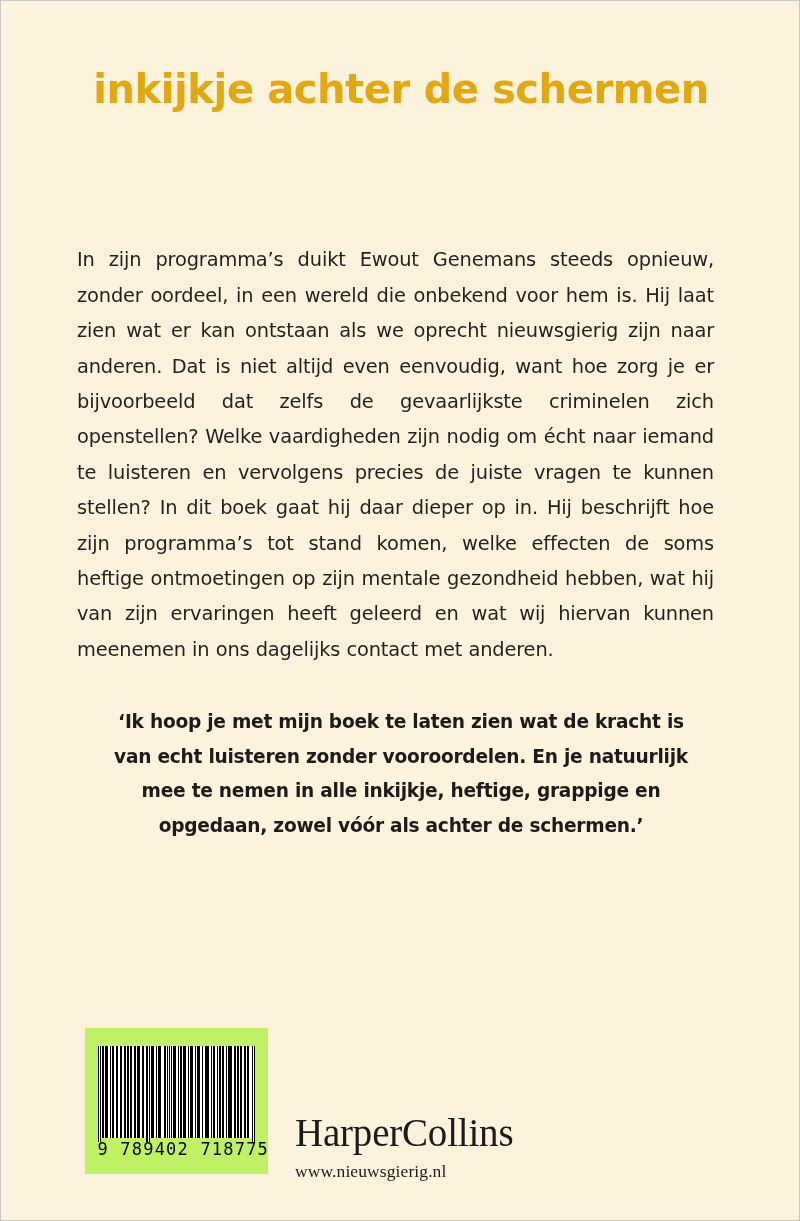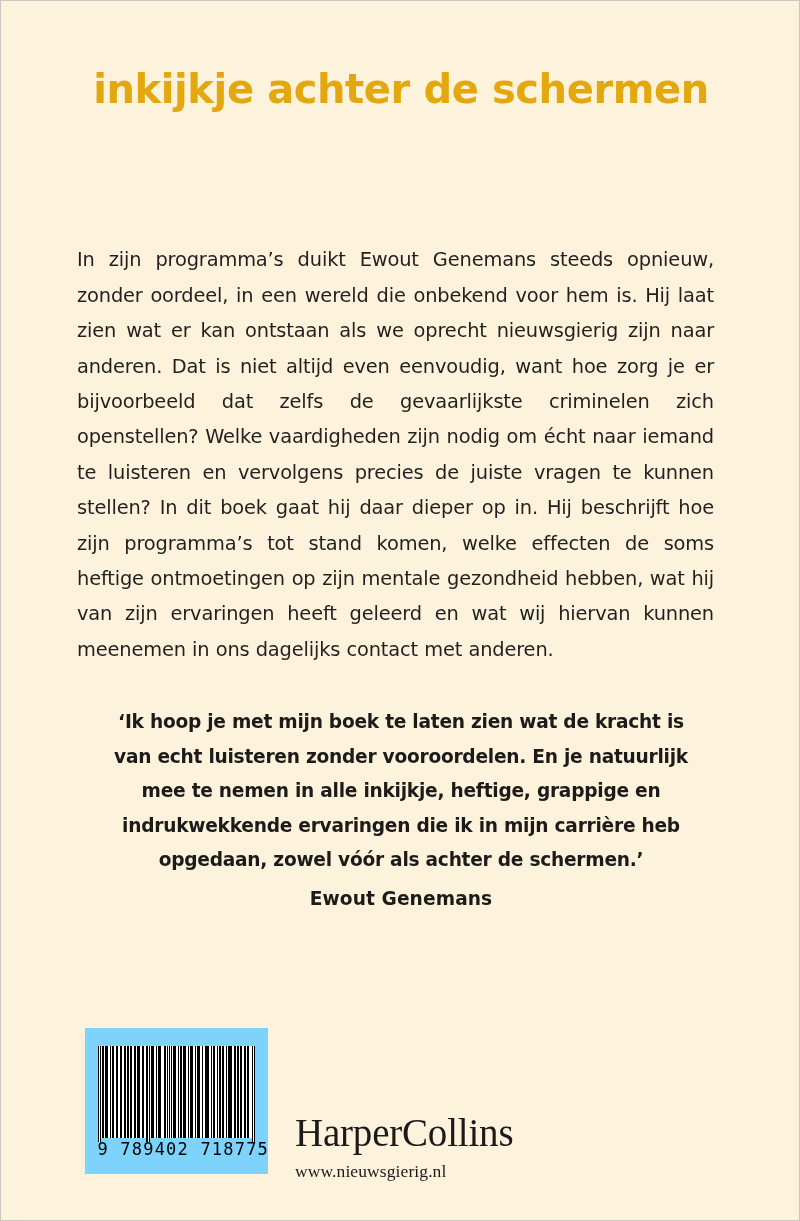--- a/index.html
+++ b/index.html
@@ -84,21 +84,21 @@
     letter-spacing: 0.1px;
   }
 
   
   .barcode-box {
     position: absolute;
     left: 84px;
     top: 1027px;
     width: 183px;
     height: 146px;
-    background: #7dd3fc;
+    background: #bef264;
     display: flex;
     flex-direction: column;
     align-items: center;
     justify-content: flex-start;
     box-sizing: border-box;
     padding-top: 18px;
   }
   .barcode-bars {
     width: 158px;
     height: 92px;
@@ -153,24 +153,22 @@
     <span class="hl-line">inkijkje achter de schermen</span>
   </div>
 
   <p class="blurb">In zijn programma’s duikt Ewout Genemans steeds opnieuw, zonder oordeel, in een wereld die onbekend voor hem is. Hij laat zien wat er kan ontstaan als we oprecht nieuwsgierig zijn naar anderen. Dat is niet altijd even eenvoudig, want hoe zorg je er bijvoorbeeld dat zelfs de gevaarlijkste criminelen zich openstellen? Welke vaardigheden zijn nodig om écht naar iemand te luisteren en vervolgens precies de juiste vragen te kunnen stellen? In dit boek gaat hij daar dieper op in. Hij beschrijft hoe zijn programma’s tot stand komen, welke effecten de soms heftige ontmoetingen op zijn mentale gezondheid hebben, wat hij van zijn ervaringen heeft geleerd en wat wij hiervan kunnen meenemen in ons dagelijks contact met anderen.</p>
 
   <div class="quote-block">
     <span class="quote-text">
         <span class="q-line">‘Ik hoop je met mijn boek te laten zien wat de kracht is</span>
         <span class="q-line">van echt luisteren zonder vooroordelen. En je natuurlijk</span>
         <span class="q-line">mee te nemen in alle inkijkje, heftige, grappige en</span>
-        <span class="q-line">indrukwekkende ervaringen die ik in mijn carrière heb</span>
         <span class="q-line">opgedaan, zowel vóór als achter de schermen.’</span>
       </span>
-    <span class="quote-attrib">Ewout Genemans</span>
   </div>
 
   <div class="barcode-box">
     <div class="barcode-bars">
         <span style="width: 1.05333px; background: rgb(0, 0, 0); height: 104%;"></span>
         <span style="width: 1.05333px; background: rgb(255, 255, 255); height: 104%;"></span>
         <span style="width: 1.05333px; background: rgb(0, 0, 0); height: 104%;"></span>
         <span style="width: 1.05333px; background: rgb(255, 255, 255); height: 100%;"></span>
         <span style="width: 2.10667px; background: rgb(0, 0, 0); height: 100%;"></span>
         <span style="width: 1.05333px; background: rgb(255, 255, 255); height: 100%;"></span>

